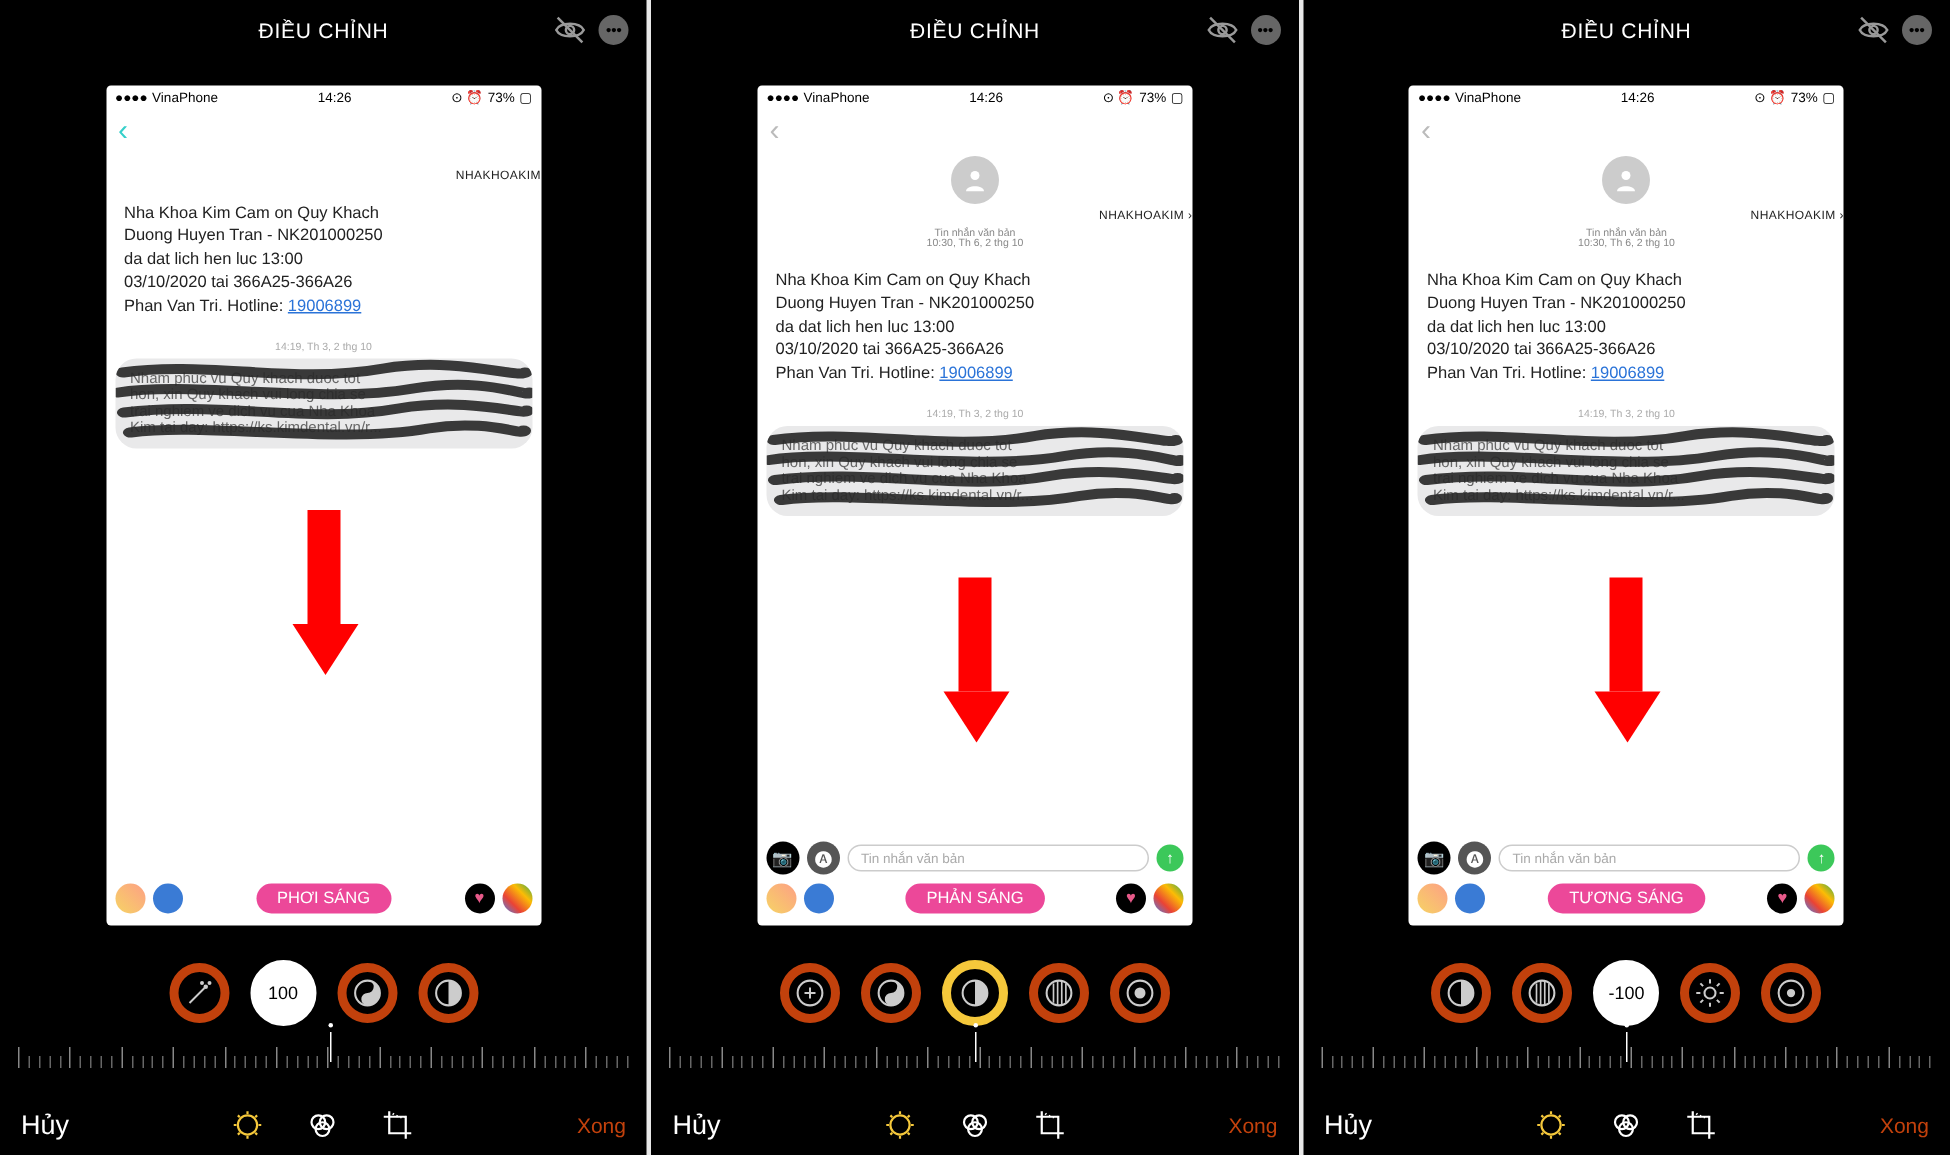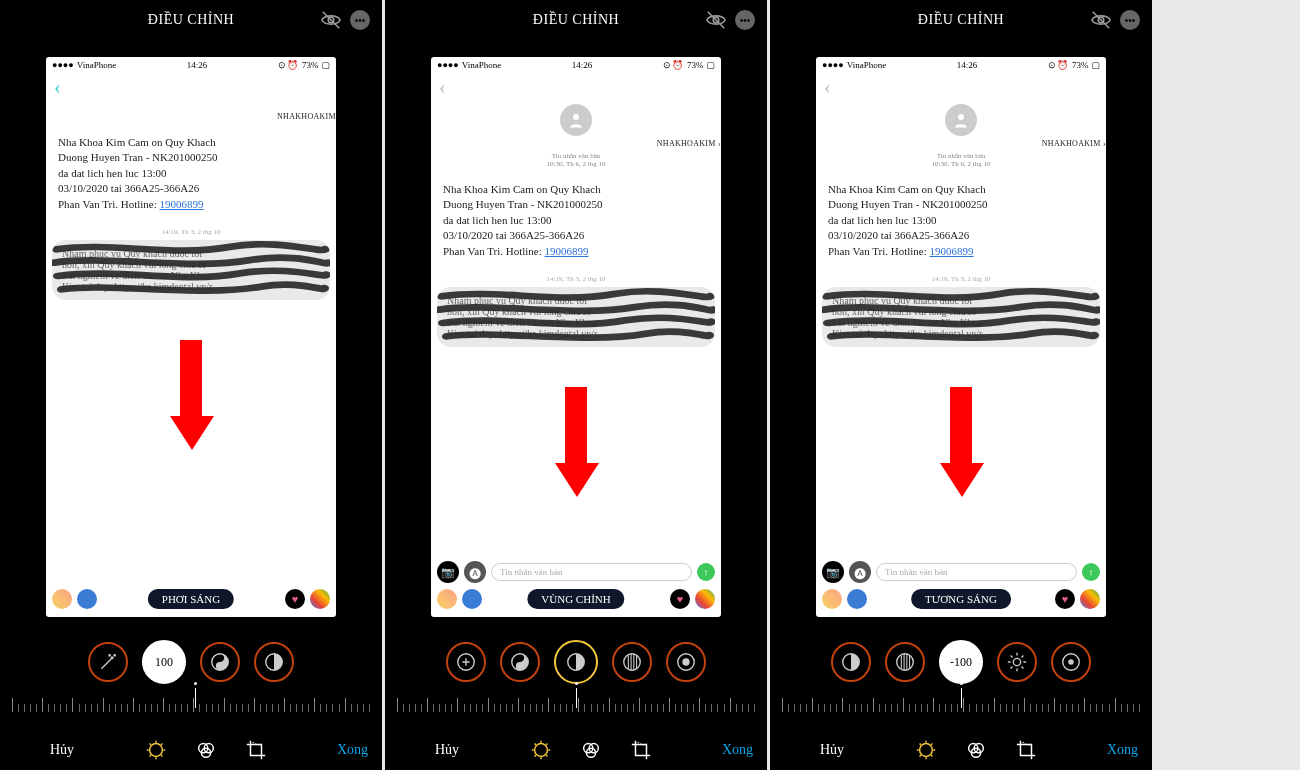--- a/index.html
+++ b/index.html
@@ -1,17 +1,17 @@
 <!DOCTYPE html>
 <html><head>
   <meta charset="utf-8">
   <style>
     * { margin: 0; padding: 0; box-sizing: border-box; }
     body { background: #e8e8e8; font-family: -apple-system, Helvetica, Arial, sans-serif; }
-    .container { display: flex; width: 1152px; height: 770px; font-family: Liberation Serif, serif; }
+    .container { display: flex; width: 1300px; height: 770px; }
     .panel { flex: 1; background: #000; display: flex; flex-direction: column; position: relative; }
     .panel + .panel { margin-left: 3px; }
     
     
     .hdr { display: flex; align-items: center; justify-content: center; height: 40px; position: relative; color: #fff; }
     .hdr-title { font-size: 14px; font-weight: 500; letter-spacing: 0.5px; }
     .hdr-icons { position: absolute; right: 12px; display: flex; gap: 8px; align-items: center; }
     .icon-eye, .icon-more { width: 22px; height: 22px; display: flex; align-items: center; justify-content: center; color: #999; }
     .icon-more { background: #666; border-radius: 50%; width: 20px; height: 20px; color: #000; font-size: 10px; font-weight: bold; }
     
@@ -38,42 +38,42 @@
     .arrow-head { width: 0; height: 0; border-left: 22px solid transparent; border-right: 22px solid transparent; border-top: 34px solid #f00; margin: 0 auto; }
     
     .phone-bottom { margin-top: auto; padding: 4px 6px 6px; }
     .input-row { display: flex; align-items: center; gap: 5px; margin-bottom: 4px; }
     .input-icon { width: 22px; height: 22px; border-radius: 50%; display: flex; align-items: center; justify-content: center; font-size: 11px; }
     .input-icon.cam { background: #000; color: #fff; }
     .input-icon.app { background: #555; color: #fff; }
     .input-field { flex: 1; border: 1px solid #ccc; border-radius: 14px; padding: 3px 8px; font-size: 9px; color: #aaa; }
     .send-btn { width: 18px; height: 18px; border-radius: 50%; background: #3cc85a; color: #fff; display: flex; align-items: center; justify-content: center; font-size: 10px; }
     .app-icons-row { display: flex; align-items: center; gap: 5px; justify-content: center; position: relative; height: 24px; }
-    .pill { position: absolute; left: 50%; transform: translateX(-50%); background: #0f172a; color: #fff; border-radius: 14px; padding: 4px 14px; font-size: 11px; font-weight: 500; white-space: nowrap; }
+    .pill { position: absolute; left: 50%; transform: translateX(-50%); background: #ec4899; color: #fff; border-radius: 14px; padding: 4px 14px; font-size: 11px; font-weight: 500; white-space: nowrap; }
     .mini-icon { width: 20px; height: 20px; border-radius: 10px; background: #d8d8d8; }
     .heart { background: #000; display: flex; align-items: center; justify-content: center; color: #e85a8a; font-size: 11px; }
     
     
     .controls { padding: 6px 0 2px; display: flex; justify-content: center; gap: 14px; align-items: center; }
-    .ctrl { width: 44px; height: 44px; border-radius: 50%; border: 2px solid #c2410c; display: flex; align-items: center; justify-content: center; color: #fff; font-size: 14px; position: relative; }
+    .ctrl { width: 44px; height: 44px; border-radius: 50%; border: 6px solid #c2410c; display: flex; align-items: center; justify-content: center; color: #fff; font-size: 14px; position: relative; }
     .ctrl.sel { border-color: #f5c83b; }
     .ctrl.val { border-color: #fff; background: #fff; color: #000; font-size: 12px; font-weight: 500; }
     .ctrl.small { width: 40px; height: 40px; }
     
     .slider-wrap { padding: 8px 8px 2px; }
     .slider-line { position: relative; height: 34px; }
     .ticks { display: flex; justify-content: space-between; align-items: flex-end; height: 18px; padding: 0 4px; }
     .tick { width: 1px; background: #666; height: 8px; }
     .tick.tall { height: 14px; background: #888; }
     .marker { position: absolute; top: -6px; width: 1px; height: 20px; background: #fff; }
     .marker-dot { position: absolute; top: -12px; width: 3px; height: 3px; border-radius: 50%; background: #fff; transform: translateX(-1px); }
     
     .footer { display: flex; align-items: center; padding: 8px 14px; }
-    .cancel { color: #fff; font-size: 14px; margin-left: 36px; }
-    .done { color: #0ea5e9; font-size: 14px; margin-left: auto; }
+    .cancel { color: #fff; font-size: 18px; }
+    .done { color: #c2410c; font-size: 14px; margin-left: auto; }
     .foot-icons { flex: 1; display: flex; justify-content: center; gap: 26px; align-items: center; }
     .foot-icon { width: 24px; height: 24px; display: flex; align-items: center; justify-content: center; color: #fff; }
     .foot-icon.active { color: #f5c83b; }
   </style>
 </head>
 <body>
 
 <div class="container" id="root">
     <div class="panel">
       <div class="hdr">
@@ -339,21 +339,21 @@
           <div class="phone-bottom">
             <div class="input-row">
               <div class="input-icon cam">📷</div>
               <div class="input-icon app">🅐</div>
               <div class="input-field">Tin nhắn văn bản</div>
               <div class="send-btn">↑</div>
             </div>
             <div class="app-icons-row">
               <div class="mini-icon" style="background:linear-gradient(45deg,#f6d365,#fda085)"></div>
               <div class="mini-icon" style="background:#3a7bd5"></div>
-              <div class="pill">VÙNG CHỈNH</div>
+              <div class="pill">PHẢN SÁNG</div>
               <div style="flex:1"></div>
               <div class="mini-icon heart">♥</div>
               <div class="mini-icon" style="background:linear-gradient(45deg,#4285f4,#ea4335,#fbbc05,#34a853)"></div>
             </div>
           </div>
         </div>
       </div>
       <div class="controls">
         <div class="ctrl small">
           <svg width="22" height="22" viewBox="0 0 24 24">

